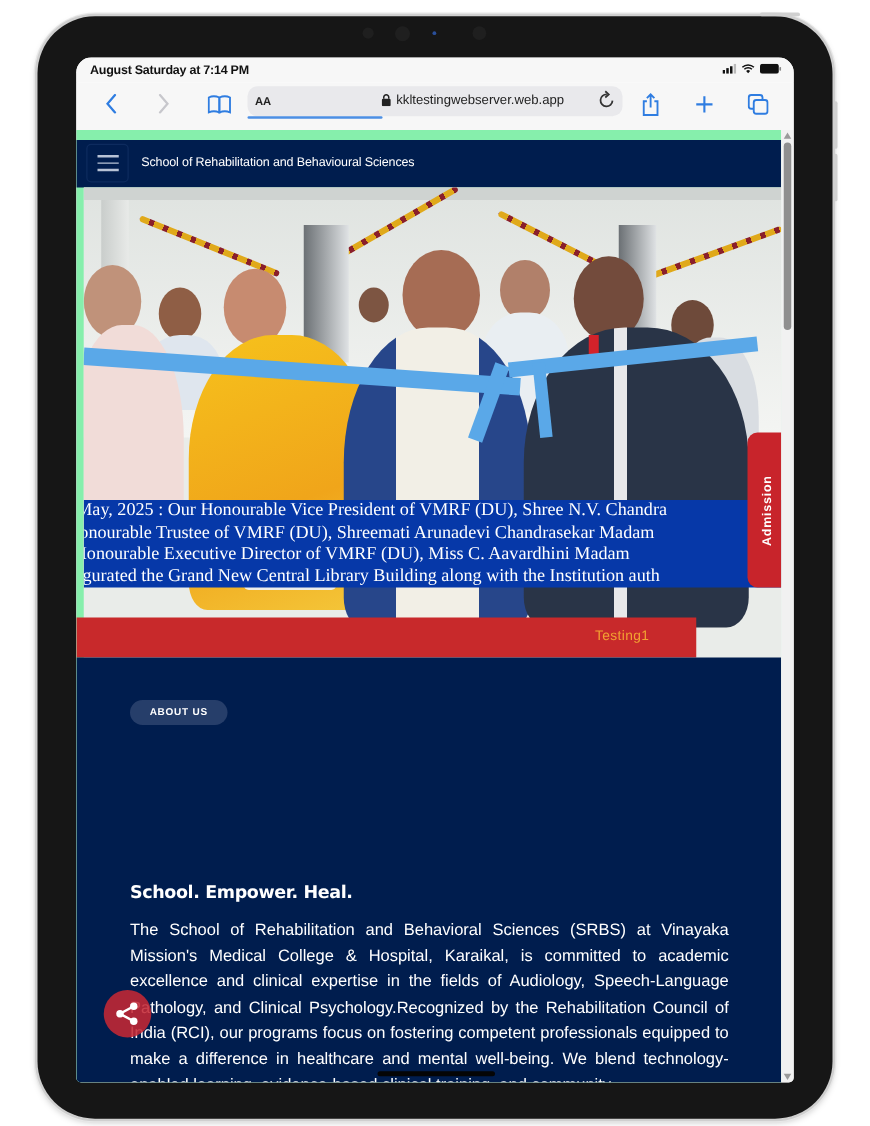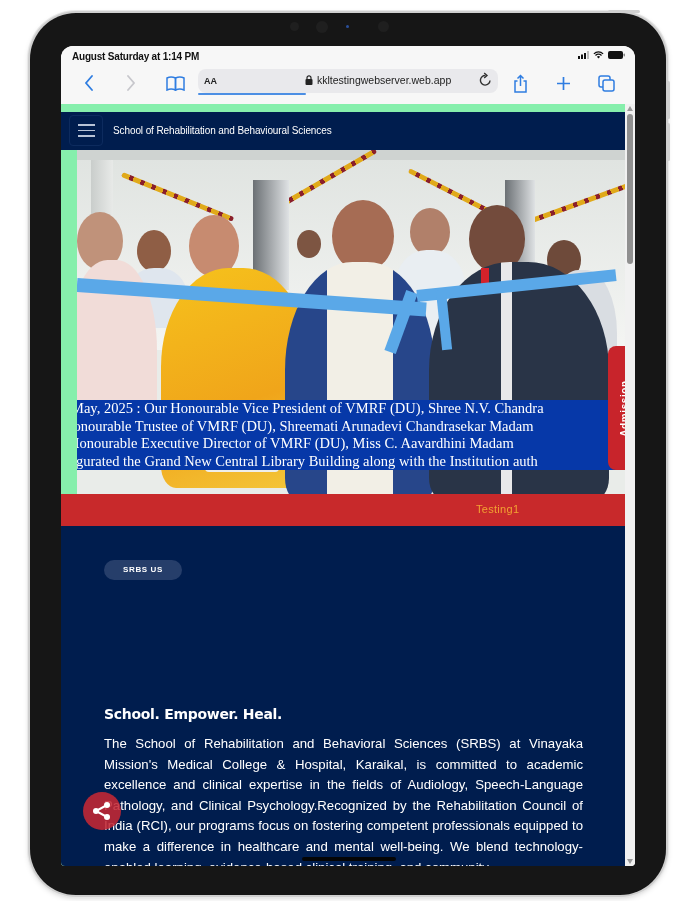--- a/index.html
+++ b/index.html
@@ -43,41 +43,41 @@
 
   .navbar { position: absolute; left: 0; top: 8px; width: 564px; height: 38px; background: #001d4e; }
   .hamburger {
     position: absolute; left: 8px; top: 3px; width: 34px; height: 31px;
     border: 1px solid #0d2b5e; border-radius: 4px; display: flex; flex-direction: column; justify-content: center; align-items: center; gap: 4px;
   }
   .hamburger span { display: block; width: 17px; height: 1.5px; background: #b8c3d6; }
   .nav-title { position: absolute; left: 52px; top: 13px; font-size: 10px; color: #ffffff; letter-spacing: -0.1px; }
 
   
-  .hero { position: absolute; left: 16px; top: 46px; width: 564px; height: 400px; background: #e9ece9; overflow: hidden; }
+  .hero { position: absolute; left: 6px; top: 46px; width: 564px; height: 400px; background: #e9ece9; overflow: hidden; }
   .hero .wall { position: absolute; left: 0; top: 0; width: 564px; height: 200px; background: linear-gradient(#dfe3e0, #f4f5f3); }
   .hero .frame-top { position: absolute; left: 0; top: 0; width: 564px; height: 10px; background: #cfd3d1; }
   .hero .garland { position: absolute; height: 5px; background: repeating-linear-gradient(90deg, #e0a91a 0 8px, #8a1f2a 8px 12px); border-radius: 3px; }
   .hero .pillar { position: absolute; background: linear-gradient(90deg, #6b7074, #dfe2e4); }
   .person { position: absolute; border-radius: 45% 45% 10% 10%; }
   .head { position: absolute; border-radius: 50%; background: #a8735a; }
   .ribbon { position: absolute; background: #5aa8e8; }
   .caption {
     position: absolute; left: 0; top: 250px; width: 564px; height: 70px; background: #0638a8; overflow: hidden;
     font-family: "Liberation Serif", serif; color: #ffffff; font-size: 14.5px; line-height: 17.5px; white-space: nowrap;
   }
   .caption div { position: relative; }
 
   .admission-tab {
     position: absolute; left: 531px; top: 196px; width: 33px; height: 124px;
     background: #c8242b; border-radius: 8px 0 0 8px; display: flex; align-items: center; justify-content: center;
   }
   .admission-tab span { transform: rotate(-90deg); color: #fff; font-size: 10px; font-weight: bold; letter-spacing: 0.6px; white-space: nowrap; }
 
-  .ticker { position: absolute; left: 0; top: 390px; width: 564px; height: 32px; background: #c8292b; }
+  .ticker { position: absolute; left: 0; top: 390px; width: 496px; height: 32px; background: #c8292b; }
   .ticker span { position: absolute; left: 415px; top: 9px; color: #f2a232; font-size: 11px; letter-spacing: 0.3px; }
 
   .about { position: absolute; left: 0; top: 422px; width: 564px; height: 400px; background: #001d4e; }
   .about-badge {
     position: absolute; left: 43px; top: 34px; width: 78px; height: 20px; border-radius: 10px; background: #263e6a;
     color: #ffffff; font-size: 8px; font-weight: bold; letter-spacing: 0.6px; text-align: center; line-height: 20px;
   }
   .about-title {
     position: absolute; left: 43px; top: 63px; width: 460px; color: #ffffff;
     font-family: "DejaVu Sans", sans-serif; font-weight: bold; font-size: 26px; line-height: 34.5px; letter-spacing: -0.6px;
@@ -102,21 +102,21 @@
   <div class="side-btn" style="left:578px; top:-3px; width:32px; height:3px;"></div>
   <div class="camera-dot" style="left:260px; top:9px; width:9px; height:9px;"></div>
   <div class="camera-dot" style="left:286px; top:8px; width:12px; height:12px;"></div>
   <div class="camera-dot" style="left:316px; top:12px; width:3px; height:3px; background:#2a4f9a;"></div>
   <div class="camera-dot" style="left:348px; top:8px; width:11px; height:11px;"></div>
 </div>
 
 <div class="screen">
 
   <div class="statusbar">
-    <span class="status-time">August Saturday at 1:14 PM</span>
+    <span class="status-time">August Saturday at 7:14 PM</span>
     <div class="status-icons">
       <svg width="11" height="8" viewBox="0 0 11 8">
           <rect x="0" y="5" width="2" height="3" fill="#111"></rect>
           <rect x="3" y="3.5" width="2" height="4.5" fill="#111"></rect>
           <rect x="6" y="2" width="2" height="6" fill="#111"></rect>
           <rect x="9" y="0" width="2" height="8" fill="#bbb"></rect>
         </svg>
       <svg width="11" height="8" viewBox="0 0 12 9">
           <path d="M6 8.5 L4.2 6.6 A2.6 2.6 0 0 1 7.8 6.6 Z" fill="#111"></path>
           <path d="M2.6 5 A4.8 4.8 0 0 1 9.4 5" stroke="#111" stroke-width="1.4" fill="none"></path>
@@ -241,21 +241,21 @@
       <div class="admission-tab">
         <span>Admission</span>
       </div>
     </div>
 
     <div class="ticker">
       <span>Testing1</span>
     </div>
 
     <div class="about">
-      <div class="about-badge">SRBS US</div>
+      <div class="about-badge">ABOUT US</div>
       <div class="about-tag">School. Empower. Heal.</div>
       <div class="about-body">The School of Rehabilitation and Behavioral Sciences (SRBS) at Vinayaka Mission's Medical College &amp; Hospital, Karaikal, is committed to academic excellence and clinical expertise in the fields of Audiology, Speech-Language Pathology, and Clinical Psychology.Recognized by the Rehabilitation Council of India (RCI), our programs focus on fostering competent professionals equipped to make a difference in healthcare and mental well-being. We blend technology-enabled learning, evidence-based clinical training, and community</div>
     </div>
   </div>
 
   <div class="scrollbar">
     <div class="scroll-up"></div>
     <div class="scroll-thumb"></div>
     <div class="scroll-down"></div>
   </div>

